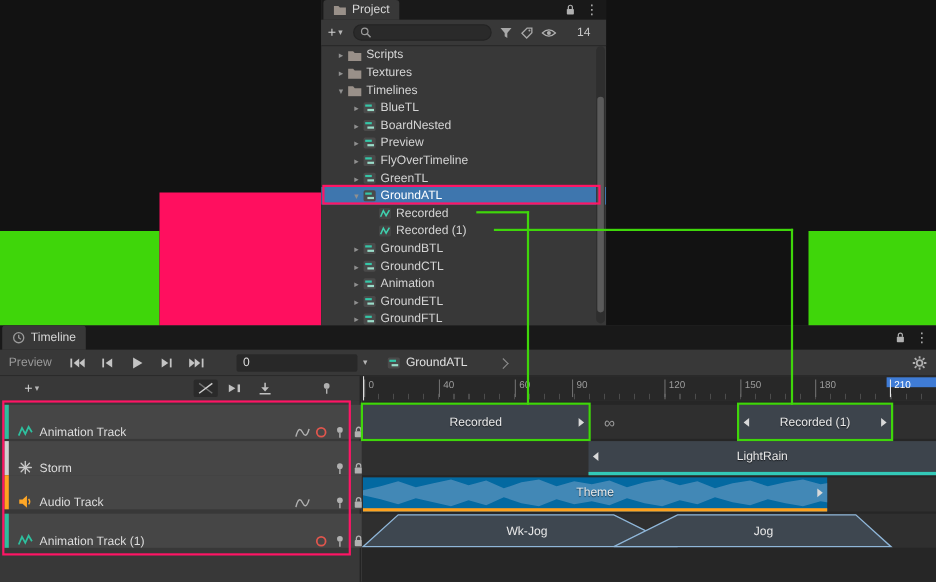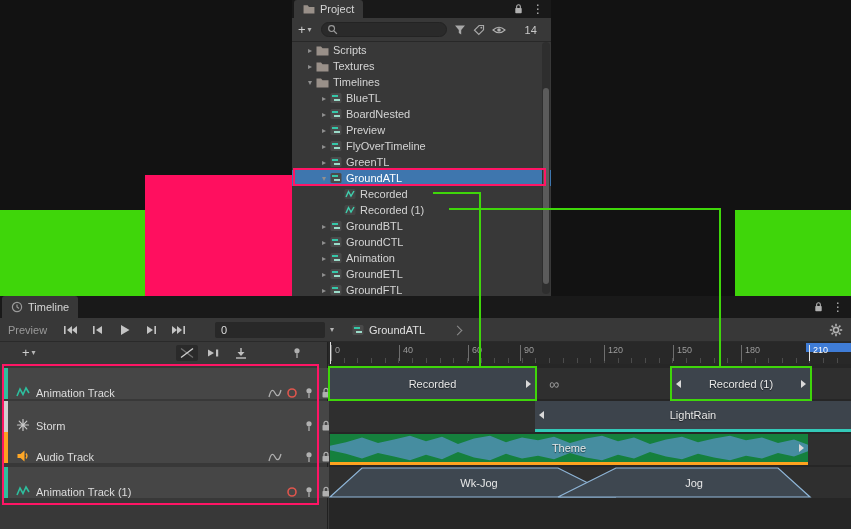--- a/index.html
+++ b/index.html
@@ -589,21 +589,21 @@
           <span class="ear l"></span>
           <span class="cliplabel">Recorded (1)</span>
           <span class="ear r"></span>
         </div>
 
         <div class="clip" style="left:206px;top:37px;width:316px;border-bottom:3px solid #33c9b8">
           <span class="ear l"></span>
           <span class="cliplabel">LightRain</span>
         </div>
 
-        <div class="clip" style="left:1px;top:70px;width:478px;background:#15803d;border-bottom:3px solid #ffa21f">
+        <div class="clip" style="left:1px;top:70px;width:422px;background:#0369a1;border-bottom:3px solid #ffa21f">
           <span class="wavewrap">
             <svg width="478" height="28" viewBox="0 0 478 31" preserveAspectRatio="none">
                 <polygon fill="#5591bc" opacity="0.78" points="0,13 16,9 32,4 48,10 64,6 80,2 96,8 112,3 128,11 144,5 160,2 176,9 192,4 208,7 224,3 240,10 256,5 272,2 288,8 304,4 320,11 336,6 352,3 368,9 384,5 400,2 416,7 432,4 448,10 464,6 478,12 478,19 464,25 448,21 432,27 416,24 400,29 384,26 368,22 352,28 336,25 320,20 304,27 288,23 272,29 256,26 240,21 224,28 208,24 192,27 176,22 160,29 144,26 128,20 112,28 96,23 80,29 64,25 48,21 32,27 16,22 0,18"></polygon>
               </svg>
           </span>
           <span class="cliplabel">Theme</span>
           <span class="ear r"></span>
         </div>
 
         <svg style="position:absolute;left:0;top:103px" width="522" height="31" viewBox="0 0 522 31">

